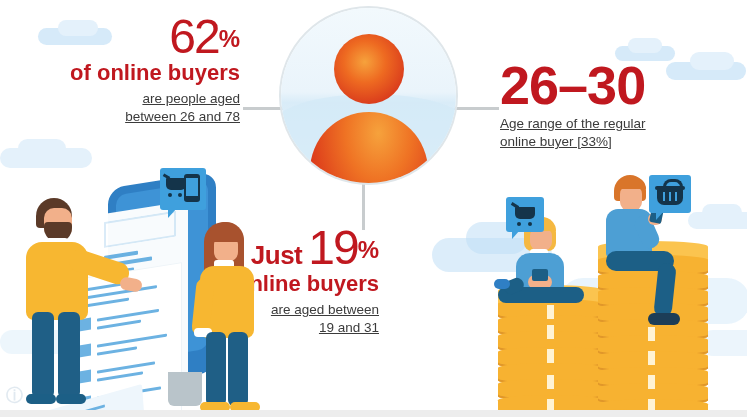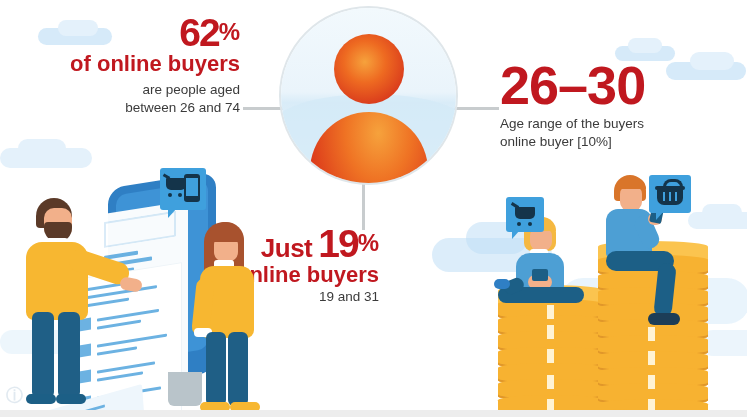--- a/index.html
+++ b/index.html
@@ -36,23 +36,23 @@
     position:absolute;left:53px;top:26px;width:70px;height:70px;border-radius:50%;
     background:radial-gradient(circle at 44% 40%,#f6a23c 0%,#ee6a21 36%,#d8381c 78%,#cb2a16 100%);
   }
   #avatar-body{
     position:absolute;left:29px;top:104px;width:118px;height:118px;border-radius:59px 59px 0 0;
     background:radial-gradient(ellipse at 58% 18%,#f6a23c 0%,#ef7324 34%,#dc3b1b 72%,#c9250f 100%);
   }
 
   
   .red{color:#c0181f;}
-  .graytxt{color:#3b3b3b;}
+  .graytxt{color:#3b3b3b;text-decoration:underline;}
   .blk-62{position:absolute;left:18px;top:14px;width:222px;text-align:right;}
-  .big-num{font-size:39px;font-weight:700;line-height:.96;letter-spacing:-2px;}
+  .big-num{font-size:48px;font-weight:400;line-height:.96;letter-spacing:-2px;}
   .pct{font-size:24px;font-weight:700;vertical-align:6px;letter-spacing:0;}
   .sub-red{font-size:22px;font-weight:700;line-height:1.12;margin-top:1px;}
   .sub-gray{font-size:13.5px;line-height:1.34;margin-top:4px;}
 
   .blk-ages{position:absolute;left:500px;top:60px;width:230px;text-align:left;}
   .ages-label{font-size:24px;font-weight:700;line-height:1;}
   .ages-num{font-size:54px;font-weight:700;line-height:1;letter-spacing:-1px;margin-top:-2px;}
   .ages-sub{font-size:13.5px;line-height:1.34;margin-top:3px;}
 
   .blk-19{position:absolute;left:164px;top:225px;width:215px;text-align:right;}
@@ -146,34 +146,35 @@
     <div id="avatar-head"></div>
     <div id="avatar-body"></div>
   </div>
 
   <div class="blk-62">
     <div class="red">
       <span class="big-num">62</span><span class="pct">%</span>
     </div>
     <div class="red sub-red">of online buyers</div>
     <div class="graytxt sub-gray">are people aged</div>
-    <div class="graytxt sub-gray" style="margin-top:0">between 26 and 74</div>
+    <div class="graytxt sub-gray" style="margin-top:0">between 26 and 78</div>
   </div>
 
   <div class="blk-ages">
     <div class="red ages-num">26–30</div>
-    <div class="graytxt ages-sub">Age range of the buyers</div>
-    <div class="graytxt ages-sub" style="margin-top:0">online buyer [10%]</div>
+    <div class="graytxt ages-sub">Age range of the regular</div>
+    <div class="graytxt ages-sub" style="margin-top:0">online buyer [33%]</div>
   </div>
 
   <div class="blk-19">
     <div class="red just-row">
       <span class="just-word">Just</span><span class="big-num" style="margin-left:6px;">19</span><span class="pct">%</span>
     </div>
     <div class="red sub-red">of online buyers</div>
+    <div class="graytxt sub-gray">are aged between</div>
     <div class="graytxt sub-gray" style="margin-top:0">19 and 31</div>
   </div>
 
   <div id="illus-left">
 
     <div class="abs" id="phone-body"></div>
     <div class="abs" id="phone-screen"></div>
     <div class="abs" id="phone-white">
       <div class="abs scr-line" style="left:8px;top:8px;width:72px;height:26px;background:#fff;box-shadow:inset 0 0 0 2px #d9ebf8;"></div>
       <div class="abs scr-line d" style="left:8px;top:42px;width:34px;height:4px;"></div>

